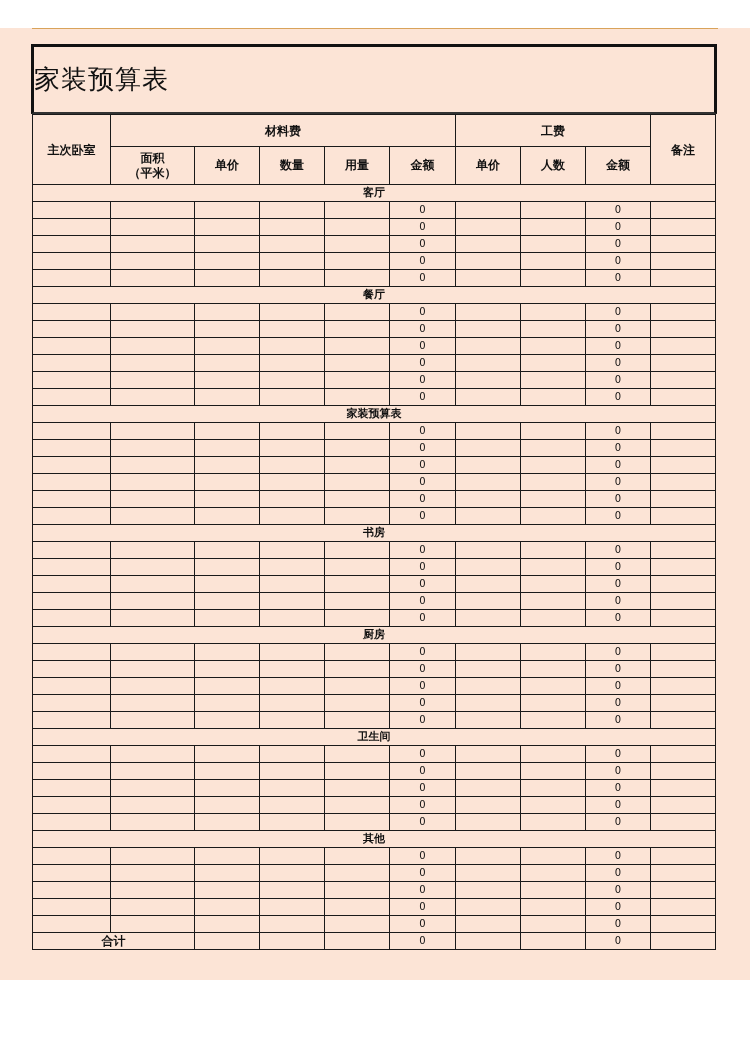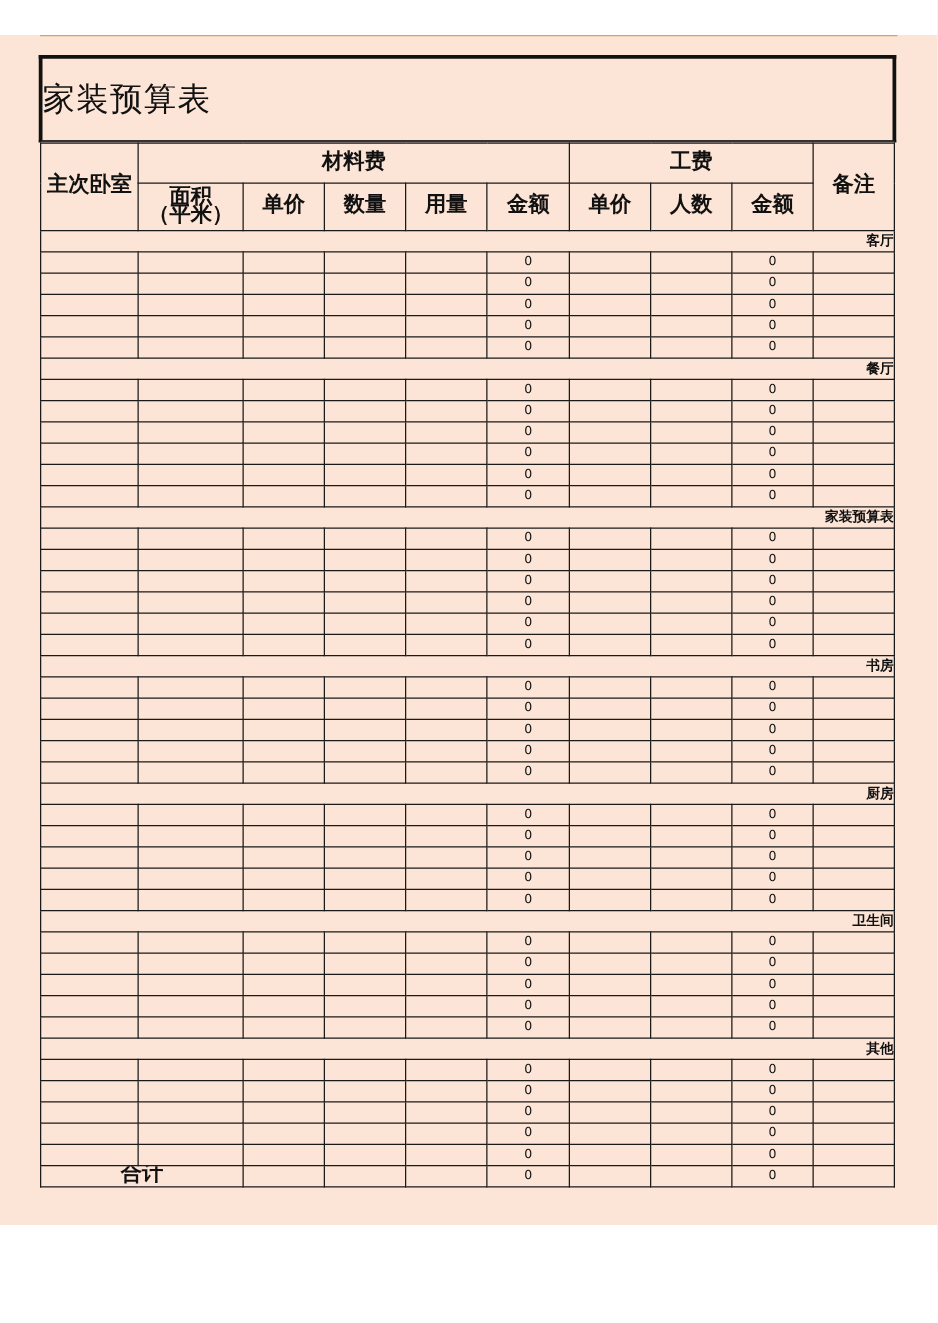--- a/index.html
+++ b/index.html
@@ -10,22 +10,22 @@
   .title-box { position:absolute; left:31px; top:44px; width:680px; height:65px;
                border:3px solid #111; border-bottom:2px solid #333; background:#fce4d6;
                display:flex; align-items:center; justify-content:flex-start; }
   .title-box span { font-size:26px; letter-spacing:1px; }
   table.budget { position:absolute; left:32px; top:114px; border-collapse:collapse; table-layout:fixed;
                  background:#fce4d6; font-size:11px; }
   table.budget td { border:1.5px solid #1a1a1a; padding:0; text-align:center; height:16px; line-height:14px;
                     overflow:hidden; white-space:nowrap; }
   tr.h1 td { height:31px; }
   tr.h2 td { height:37px; line-height:15px; }
-  td.hd { font-weight:bold; font-size:17px;font-family:Liberation Mono, monospace; }
-  tr.sec td { text-align:right; font-weight:bold; }
+  td.hd { font-weight:bold; font-size:12px; }
+  tr.sec td { text-align:center; font-weight:bold; }
   td.num { font-size:10px; }
 </style>
 </head>
 <body>
 
 <div class="sheet"></div>
 <div class="topline"></div>
 
 <div class="title-box">
   <span>家装预算表</span>

